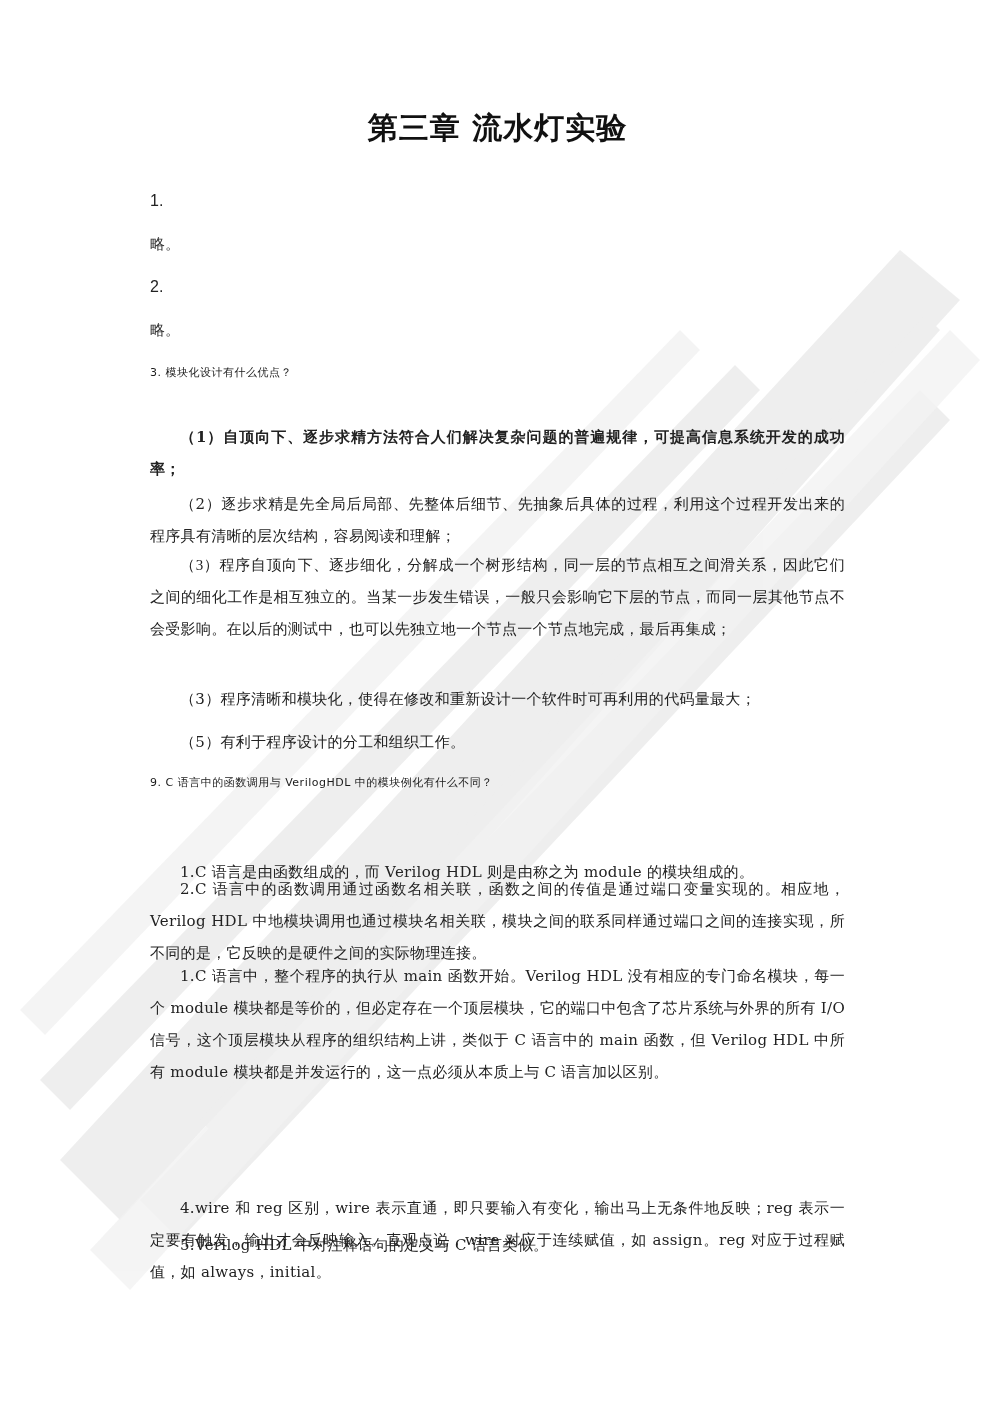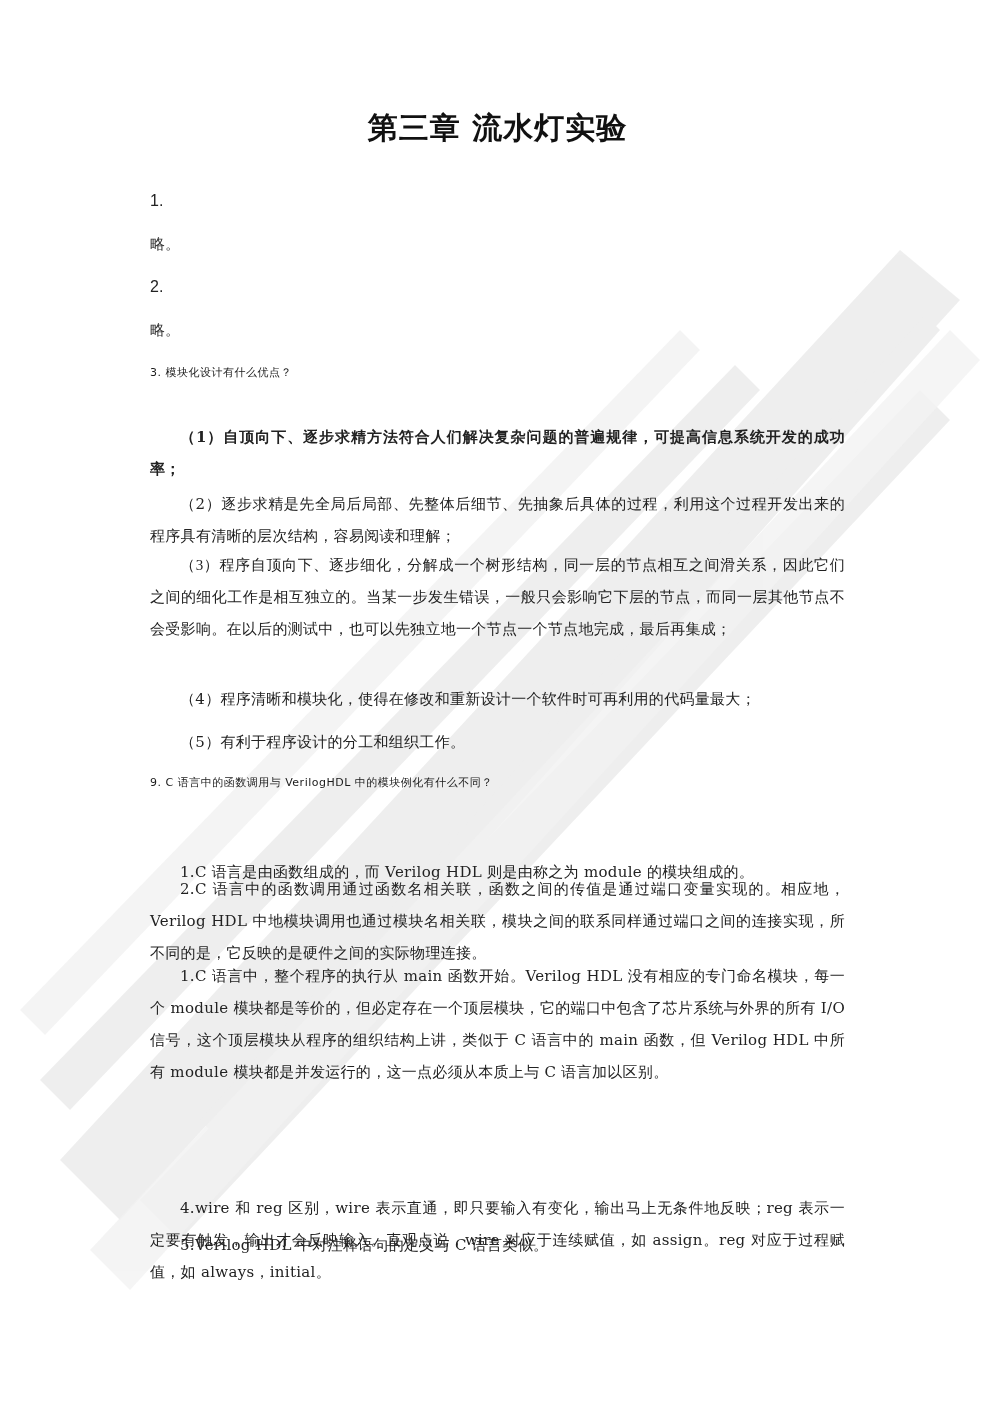--- a/index.html
+++ b/index.html
@@ -95,21 +95,21 @@
   <div class="abs short" style="top:235px;">略。</div>
 
   <div class="abs qnum" style="top:278px;">2.</div>
   <div class="abs short" style="top:321px;">略。</div>
 
   <div class="abs qhead" style="top:365px;">3. 模块化设计有什么优点？</div>
 
   <p class="abs para" style="top:421px;font-weight:bold;">（1）自顶向下、逐步求精方法符合人们解决复杂问题的普遍规律，可提高信息系统开发的成功率；</p>
   <p class="abs para" style="top:476px;margin-top:12px;">（2）逐步求精是先全局后局部、先整体后细节、先抽象后具体的过程，利用这个过程开发出来的程序具有清晰的层次结构，容易阅读和理解；</p>
   <p class="abs para" style="top:549px;font-family:Liberation Serif, serif;">（3）程序自顶向下、逐步细化，分解成一个树形结构，同一层的节点相互之间滑关系，因此它们之间的细化工作是相互独立的。当某一步发生错误，一般只会影响它下层的节点，而同一层其他节点不会受影响。在以后的测试中，也可以先独立地一个节点一个节点地完成，最后再集成；</p>
-  <p class="abs para" style="top:683px;">（4）程序清晰和模块化，使得在修改和重新设计一个软件时可再利用的代码量最大；</p>
+  <p class="abs para" style="top:683px;">（3）程序清晰和模块化，使得在修改和重新设计一个软件时可再利用的代码量最大；</p>
   <p class="abs para" style="top:726px;">（5）有利于程序设计的分工和组织工作。</p>
 
   <div class="abs qhead" style="top:775px;">9. C 语言中的函数调用与 VerilogHDL 中的模块例化有什么不同？</div>
 
   <p class="abs para" style="top:856px;">1.C 语言是由函数组成的，而 Verilog HDL 则是由称之为 module 的模块组成的。</p>
   <p class="abs para" style="top:857px;margin-top:16px;">2.C 语言中的函数调用通过函数名相关联，函数之间的传值是通过端口变量实现的。相应地，Verilog HDL 中地模块调用也通过模块名相关联，模块之间的联系同样通过端口之间的连接实现，所不同的是，它反映的是硬件之间的实际物理连接。</p>
   <p class="abs para" style="top:960px;">1.C 语言中，整个程序的执行从 main 函数开始。Verilog HDL 没有相应的专门命名模块，每一个 module 模块都是等价的，但必定存在一个顶层模块，它的端口中包含了芯片系统与外界的所有 I/O 信号，这个顶层模块从程序的组织结构上讲，类似于 C 语言中的 main 函数，但 Verilog HDL 中所有 module 模块都是并发运行的，这一点必须从本质上与 C 语言加以区别。</p>
   <p class="abs para" style="top:1192px;">4.wire 和 reg 区别，wire 表示直通，即只要输入有变化，输出马上无条件地反映；reg 表示一定要有触发，输出才会反映输入。直观点说，wire 对应于连续赋值，如 assign。reg 对应于过程赋值，如 always，initial。</p>
   <p class="abs para" style="top:1229px;">5.Verilog HDL 中对注释语句的定义与 C 语言类似。</p>
 </div>

